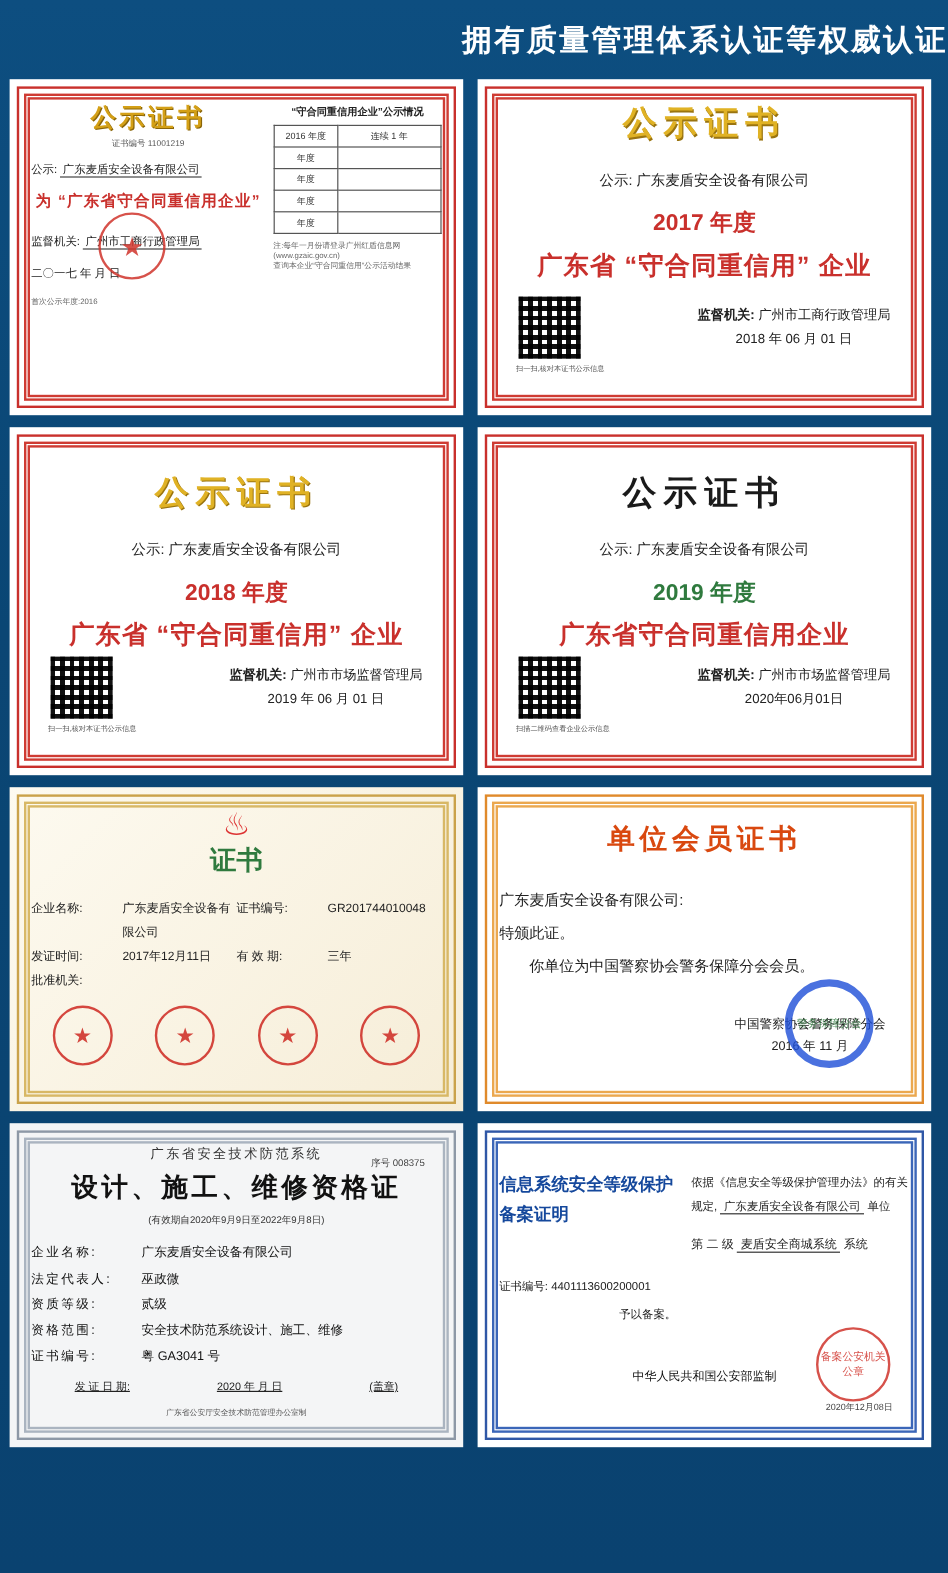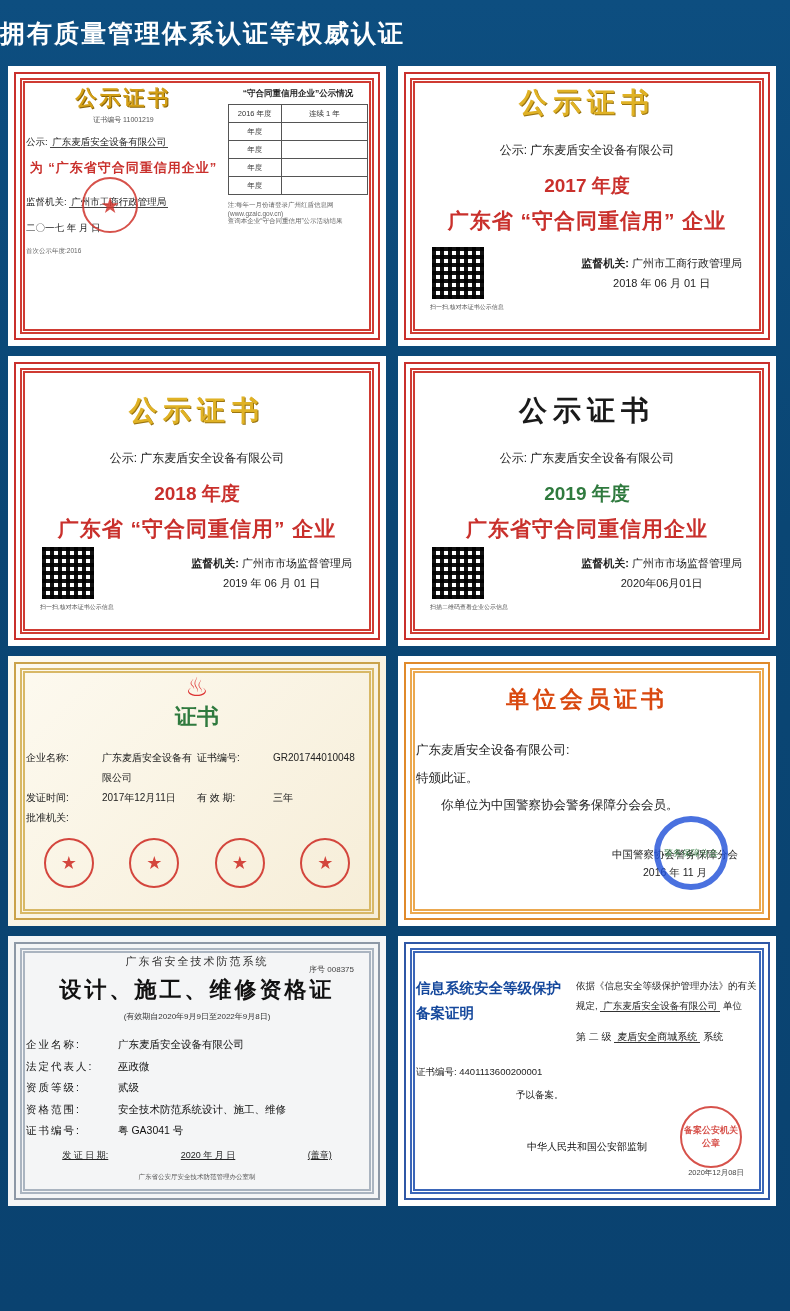--- a/index.html
+++ b/index.html
@@ -10,21 +10,21 @@
     color:#fff;
   }
   .page{
     width:790px;
     min-height:1311px;
     background:linear-gradient(180deg,#0d4e80 0%,#0a4674 40%,#0a4270 100%);
     box-sizing:border-box;
   }
   .banner{
     height:66px;
-    display:flex;align-items:center;justify-content:flex-start;
+    display:flex;align-items:center;justify-content:flex-end;
     font-size:25px;font-weight:bold;letter-spacing:2px;
     color:#ffffff;
   }
   .grid{
     display:flex;flex-wrap:wrap;
     padding:0 8px 14px 8px;
     gap:10px 12px;
     box-sizing:border-box;
   }
   .cert{
@@ -152,21 +152,21 @@
   
   .c8 .t1{font-size:14.5px;color:#15489c;font-weight:bold;line-height:1.7;}
   .c8 .para{font-size:9.5px;color:#222;line-height:2.1;margin-top:10px;}
   .c8 .u{border-bottom:1px solid #333;padding:0 3px;}
   .c8 .lvl{font-size:10px;margin-top:14px;}
   .c8 .code{font-size:9.5px;margin-top:22px;}
   .c8 .ok{font-size:9.5px;margin-top:10px;margin-left:100px;}
   .c8 .issuer{position:absolute;left:0;right:0;bottom:34px;text-align:center;font-size:10px;color:#111;}
   .c8 .bseal{
     position:absolute;right:16px;bottom:20px;width:58px;height:58px;border:2px solid #d0342c;border-radius:50%;
-    color:#d0342c;opacity:.85;display:flex;align-items:center;justify-content:center;font-size:9px;text-align:center;font-weight:bold;
+    color:#d0342c;opacity:.85;display:flex;align-items:center;justify-content:center;font-size:9px;text-align:center;
   }
   .c8 .sealdate{position:absolute;right:14px;bottom:10px;font-size:7.5px;color:#444;}
 </style>
 </head>
 <body>
 
 <div class="page">
 
   <div class="banner">
     <span>拥有质量管理体系认证等权威认证</span>

